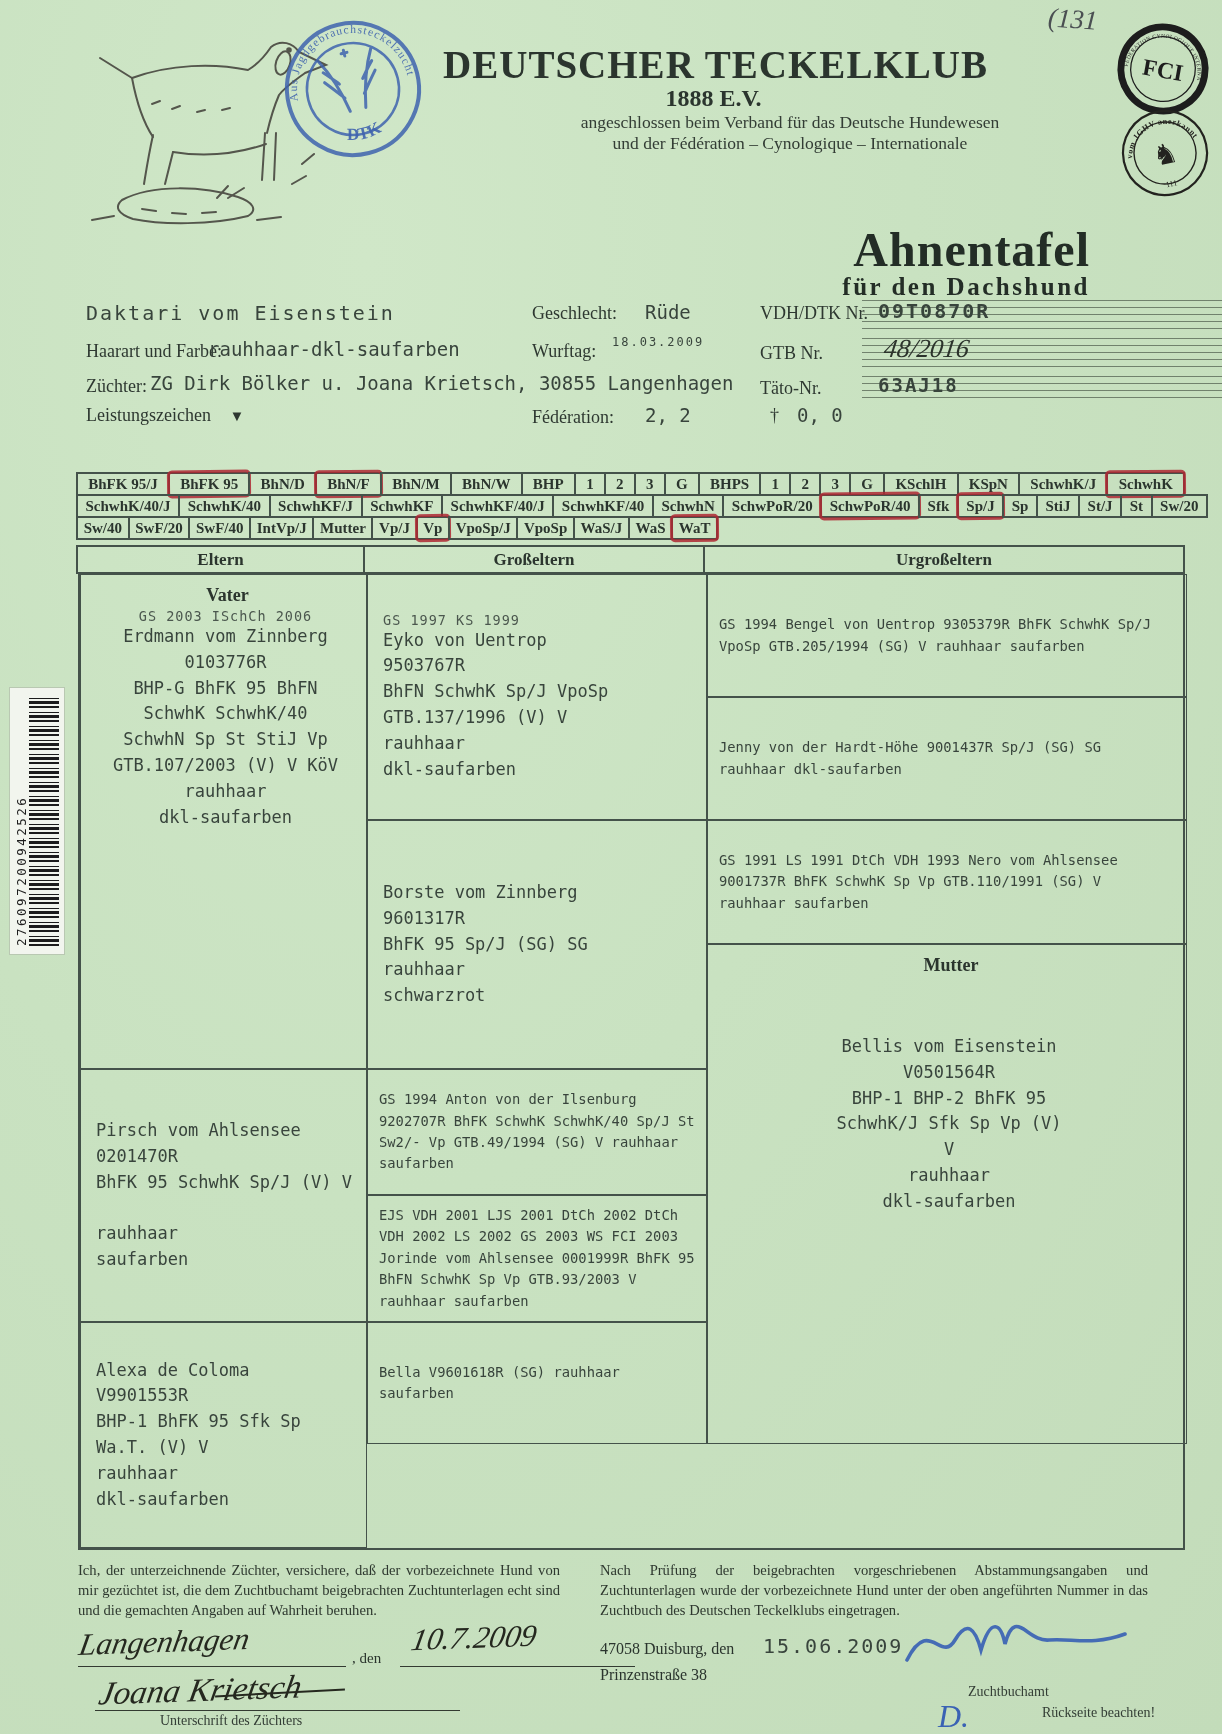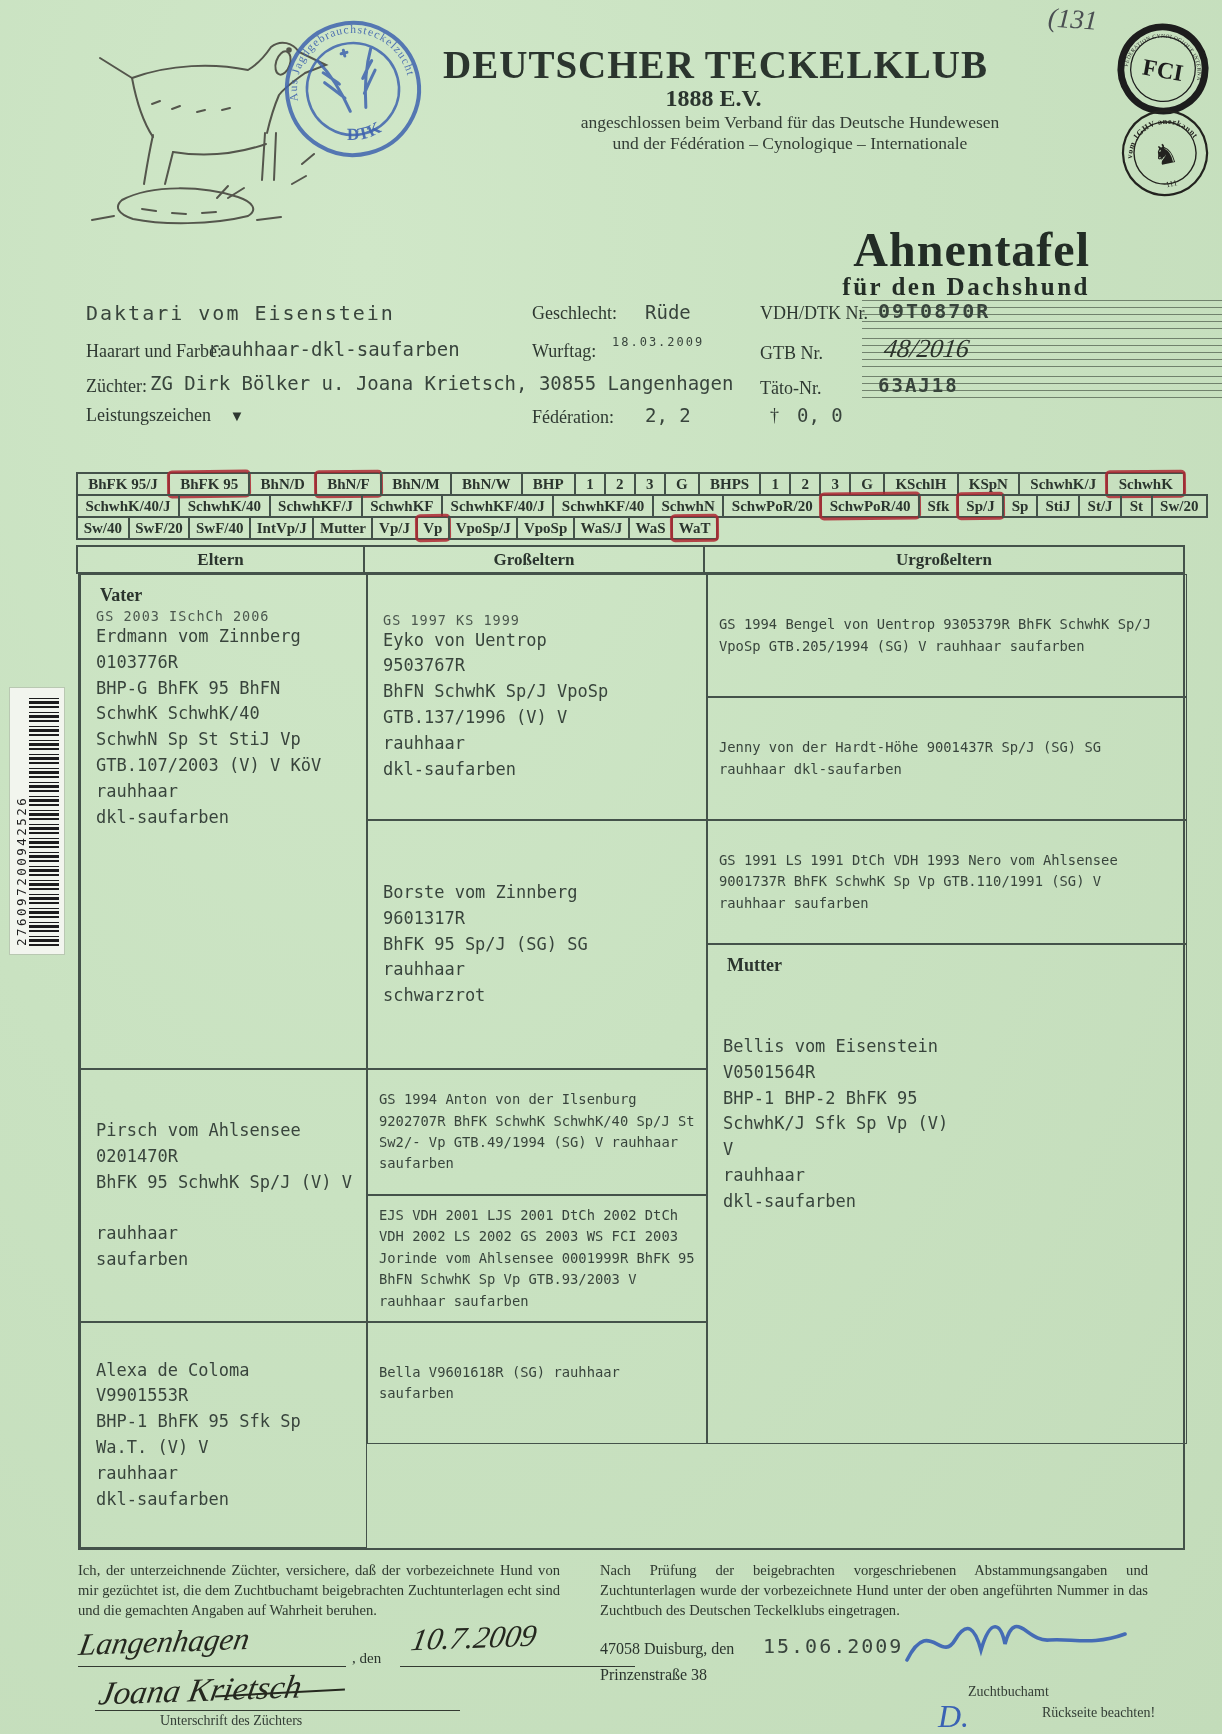--- a/index.html
+++ b/index.html
@@ -29,21 +29,21 @@
   .ab.d{border-left-style:dotted;}
   .ab.m::after{content:"";position:absolute;inset:-4px -3px;border:3px solid rgba(174,40,50,.85);border-radius:5px;transform:rotate(-.6deg);}
 
   
   .ped-head{position:absolute;left:78px;top:545px;display:grid;grid-template-columns:287px 340px 480px;}
   .ped-head div{border:2px solid #44524a;margin-left:-2px;text-align:center;font-weight:bold;font-size:17px;line-height:25px;color:#2b352e;}
   .ped-body{position:absolute;left:78px;top:572px;width:1107px;display:grid;box-sizing:border-box;
             grid-template-columns:287px 340px 480px;grid-template-rows:123px 123px 124px 125px 126px 127px 122px 104px;
             border:2.5px solid #44524a;}
   .pc{border:1px solid #44524a;padding:6px 11px;overflow:hidden;box-sizing:border-box;}
-  .span4{grid-row:span 4;} .span2{grid-row:span 2;display:flex;flex-direction:column;justify-content:center;}
+  .span4{grid-row:span 4;text-align:center;} .span2{grid-row:span 2;display:flex;flex-direction:column;justify-content:center;}
   .ugg{display:flex;align-items:center;}
   .plabel{font-size:18px;font-weight:bold;color:#2b352e;padding:4px 0 2px 8px;}
   .titles{font-family:"DejaVu Sans Mono",monospace;font-size:13.5px;color:#4b574e;letter-spacing:1px;padding-left:4px;}
   .ptext{font-family:"DejaVu Sans Mono",monospace;font-size:17px;line-height:1.52;color:#38443c;white-space:pre-line;padding-left:4px;}
   .uggtext{font-family:"DejaVu Sans Mono",monospace;font-size:13.8px;line-height:1.55;color:#38443c;}
   .gap{margin-top:56px;}
 
   
   .bcwrap{position:absolute;left:10px;top:688px;width:54px;height:266px;background:#f2f5ee;box-shadow:0 0 0 1px #b9c8b2;}
   .bc{position:absolute;left:5px;top:258px;width:250px;height:44px;transform:rotate(-90deg);transform-origin:0 0;display:flex;flex-direction:column;}

